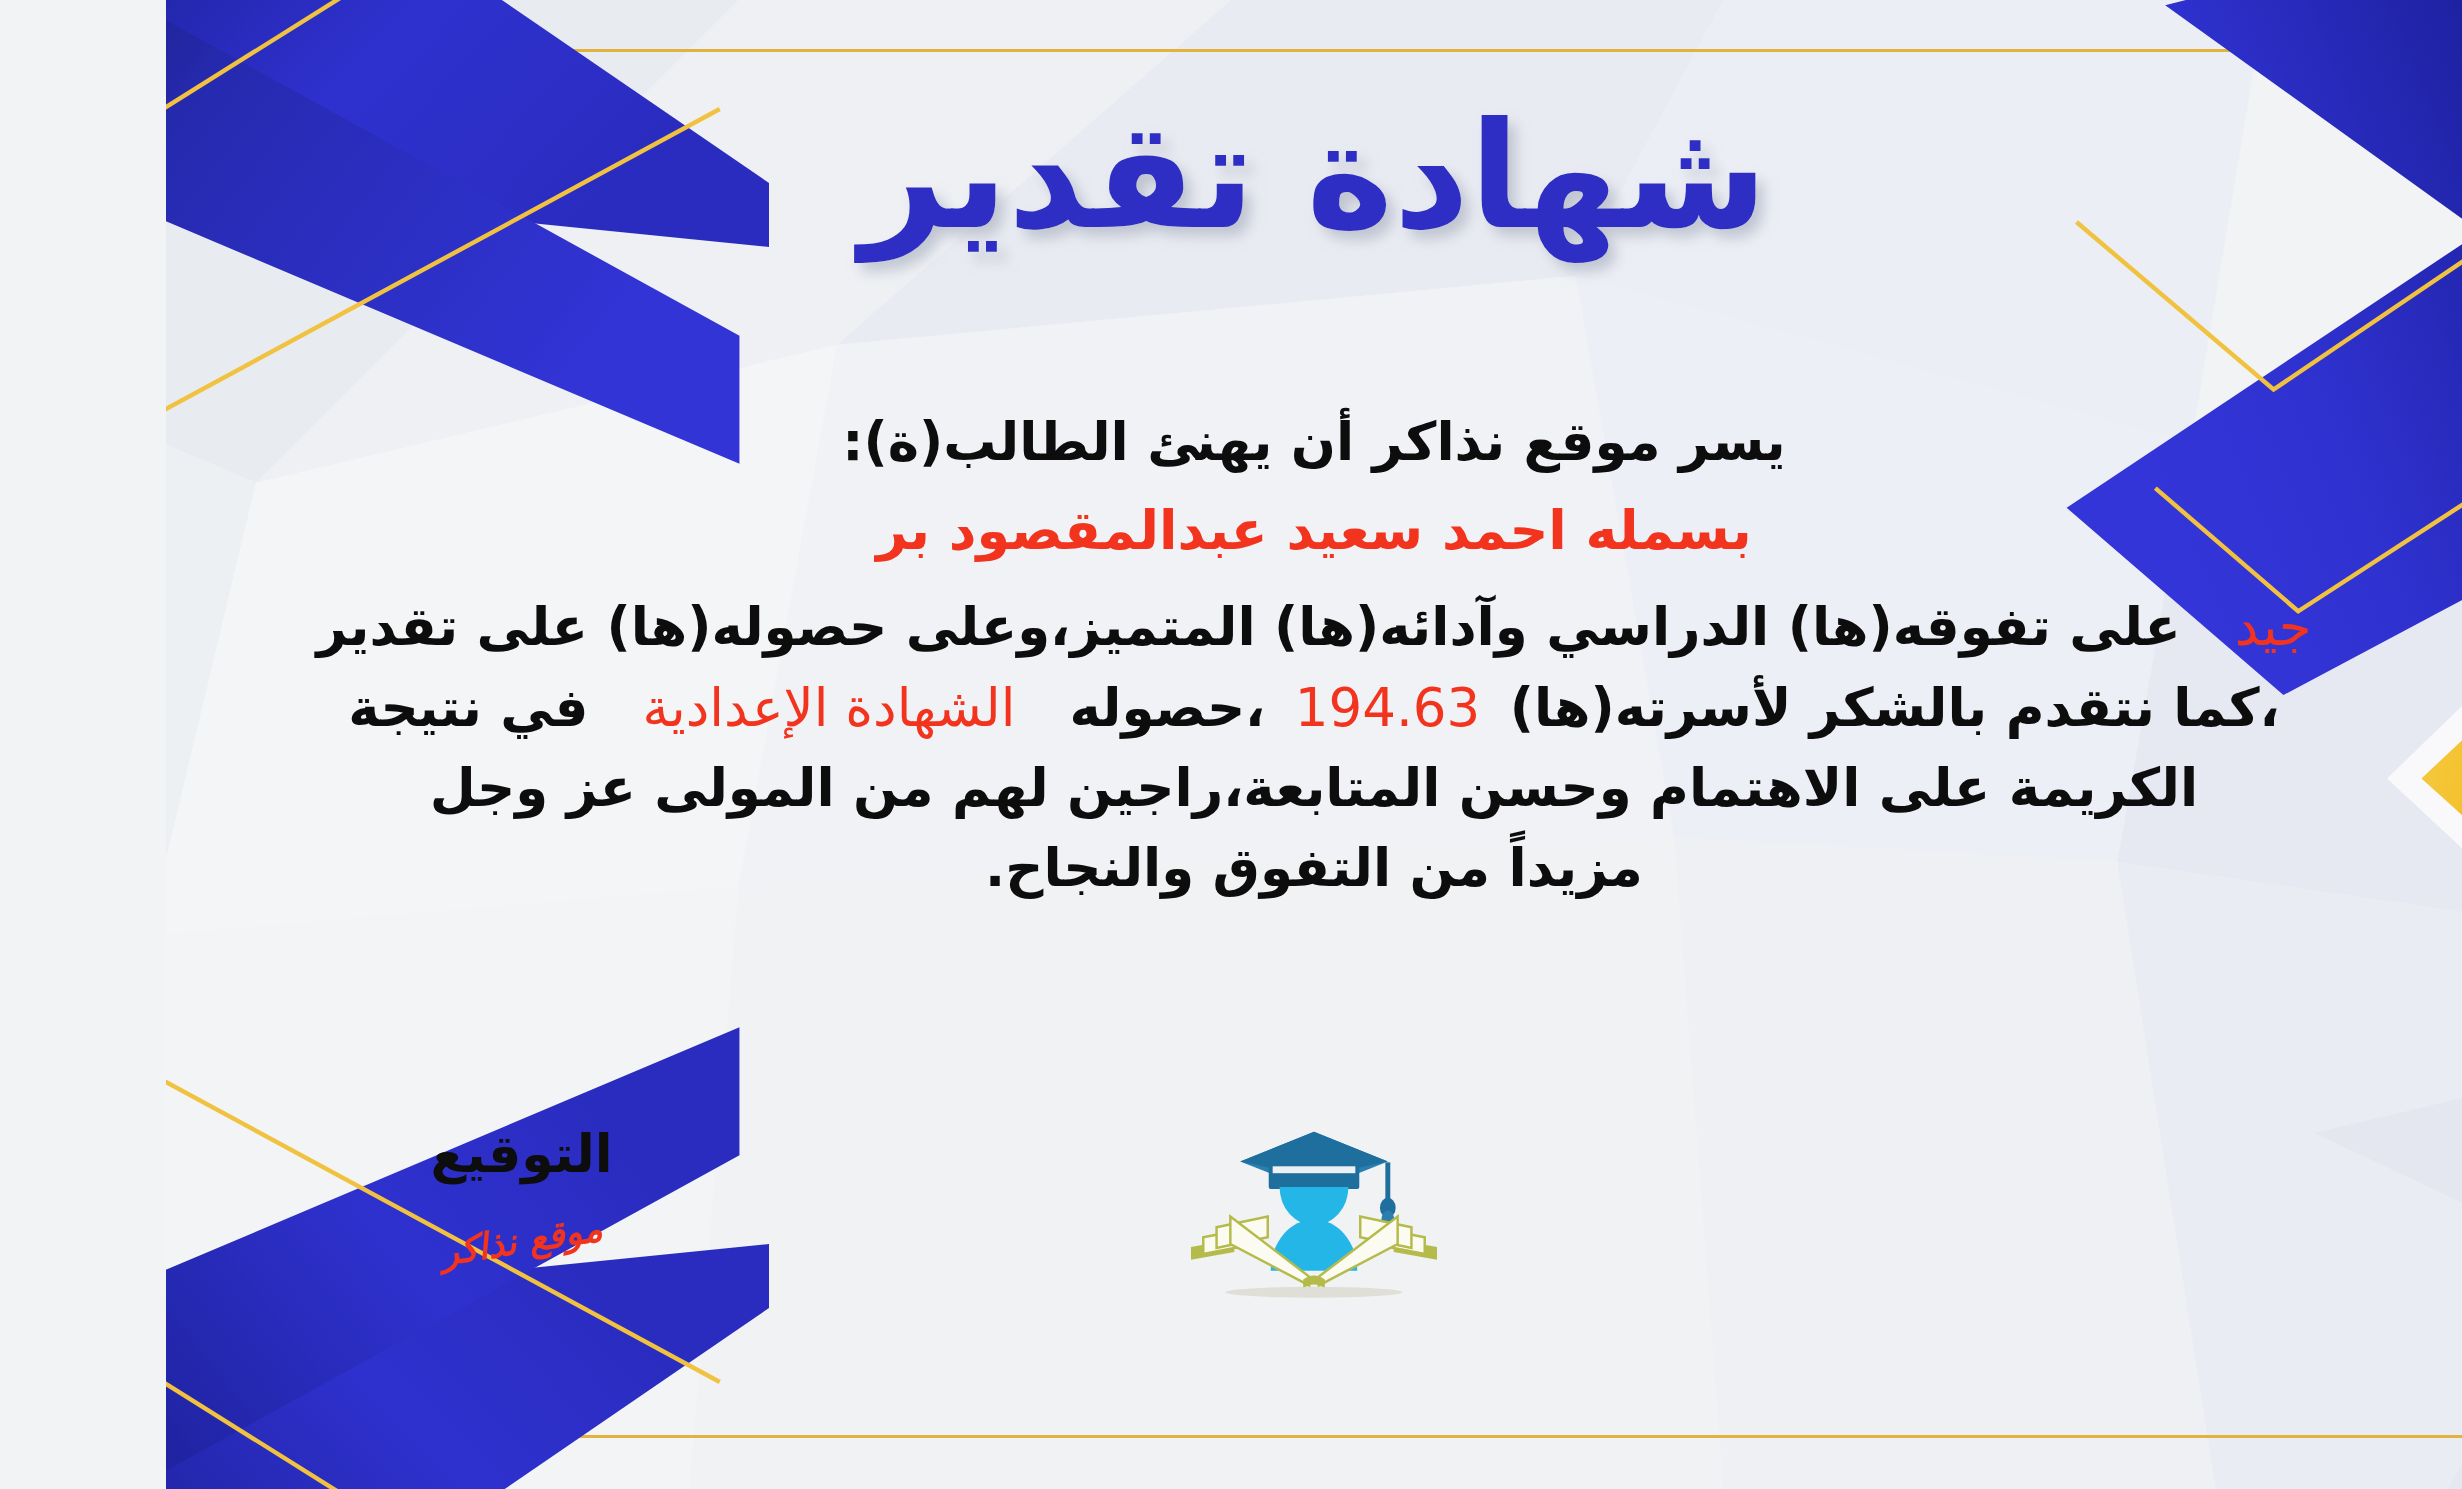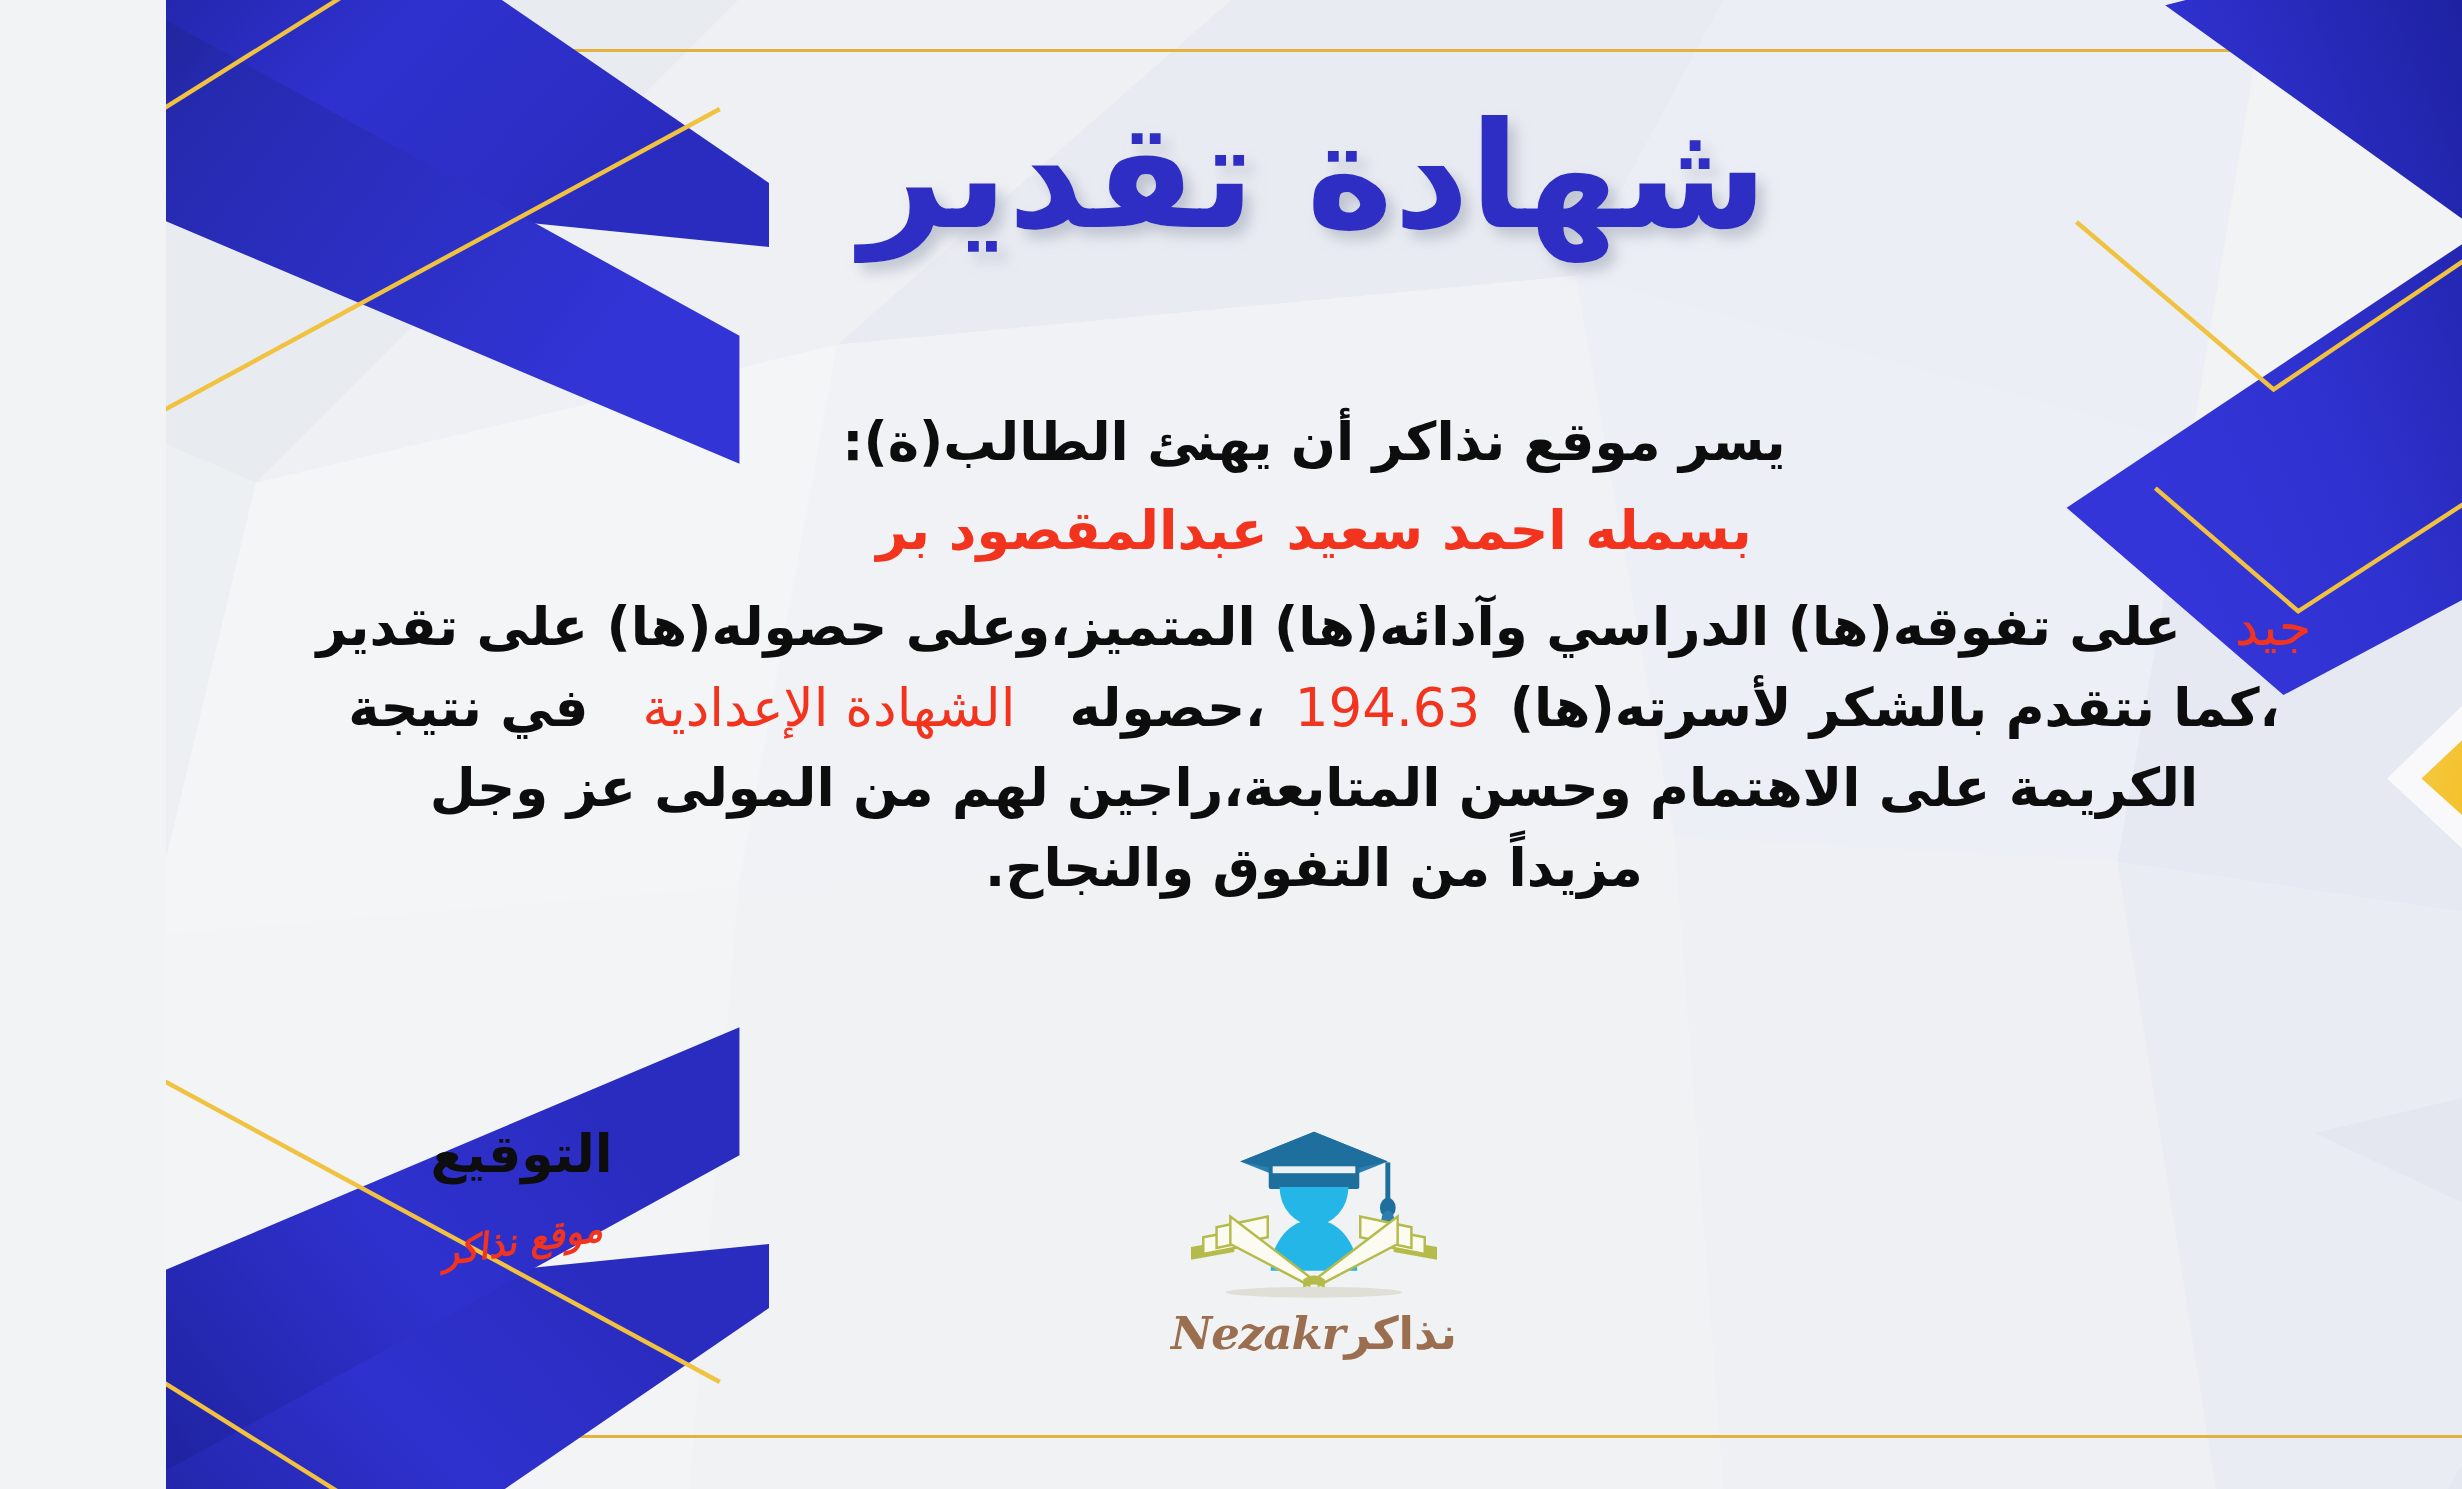--- a/index.html
+++ b/index.html
@@ -304,19 +304,16 @@
       <path d="M110,190 L270,312 L270,330 L110,246 Z" fill="#fbfbf2" stroke="#b5bb4a" stroke-width="5"></path>
 
       <path d="M530,252 L442,236 L442,262 L530,278 Z" fill="#b5bb4a"></path>
       <path d="M505,232 L410,214 L410,248 L505,266 Z" fill="#fbfbf2" stroke="#b5bb4a" stroke-width="5"></path>
       <path d="M478,212 L374,190 L374,232 L478,254 Z" fill="#fbfbf2" stroke="#b5bb4a" stroke-width="5"></path>
       <path d="M450,190 L290,312 L290,330 L450,246 Z" fill="#fbfbf2" stroke="#b5bb4a" stroke-width="5"></path>
 
       <path d="M258,318 q22,-16 44,0 l0,18 q-22,-16 -44,0 z" fill="#b5bb4a"></path>
       <ellipse cx="280" cy="344" rx="180" ry="11" fill="#dcdcd2" opacity="0.85"></ellipse>
     </svg>
-    <div class="logo-word">
-      <span>Nezakr</span><span class="ar">نذاكر</span>
-    </div>
   </div>
 
 </div>
 
 
 </body></html>

